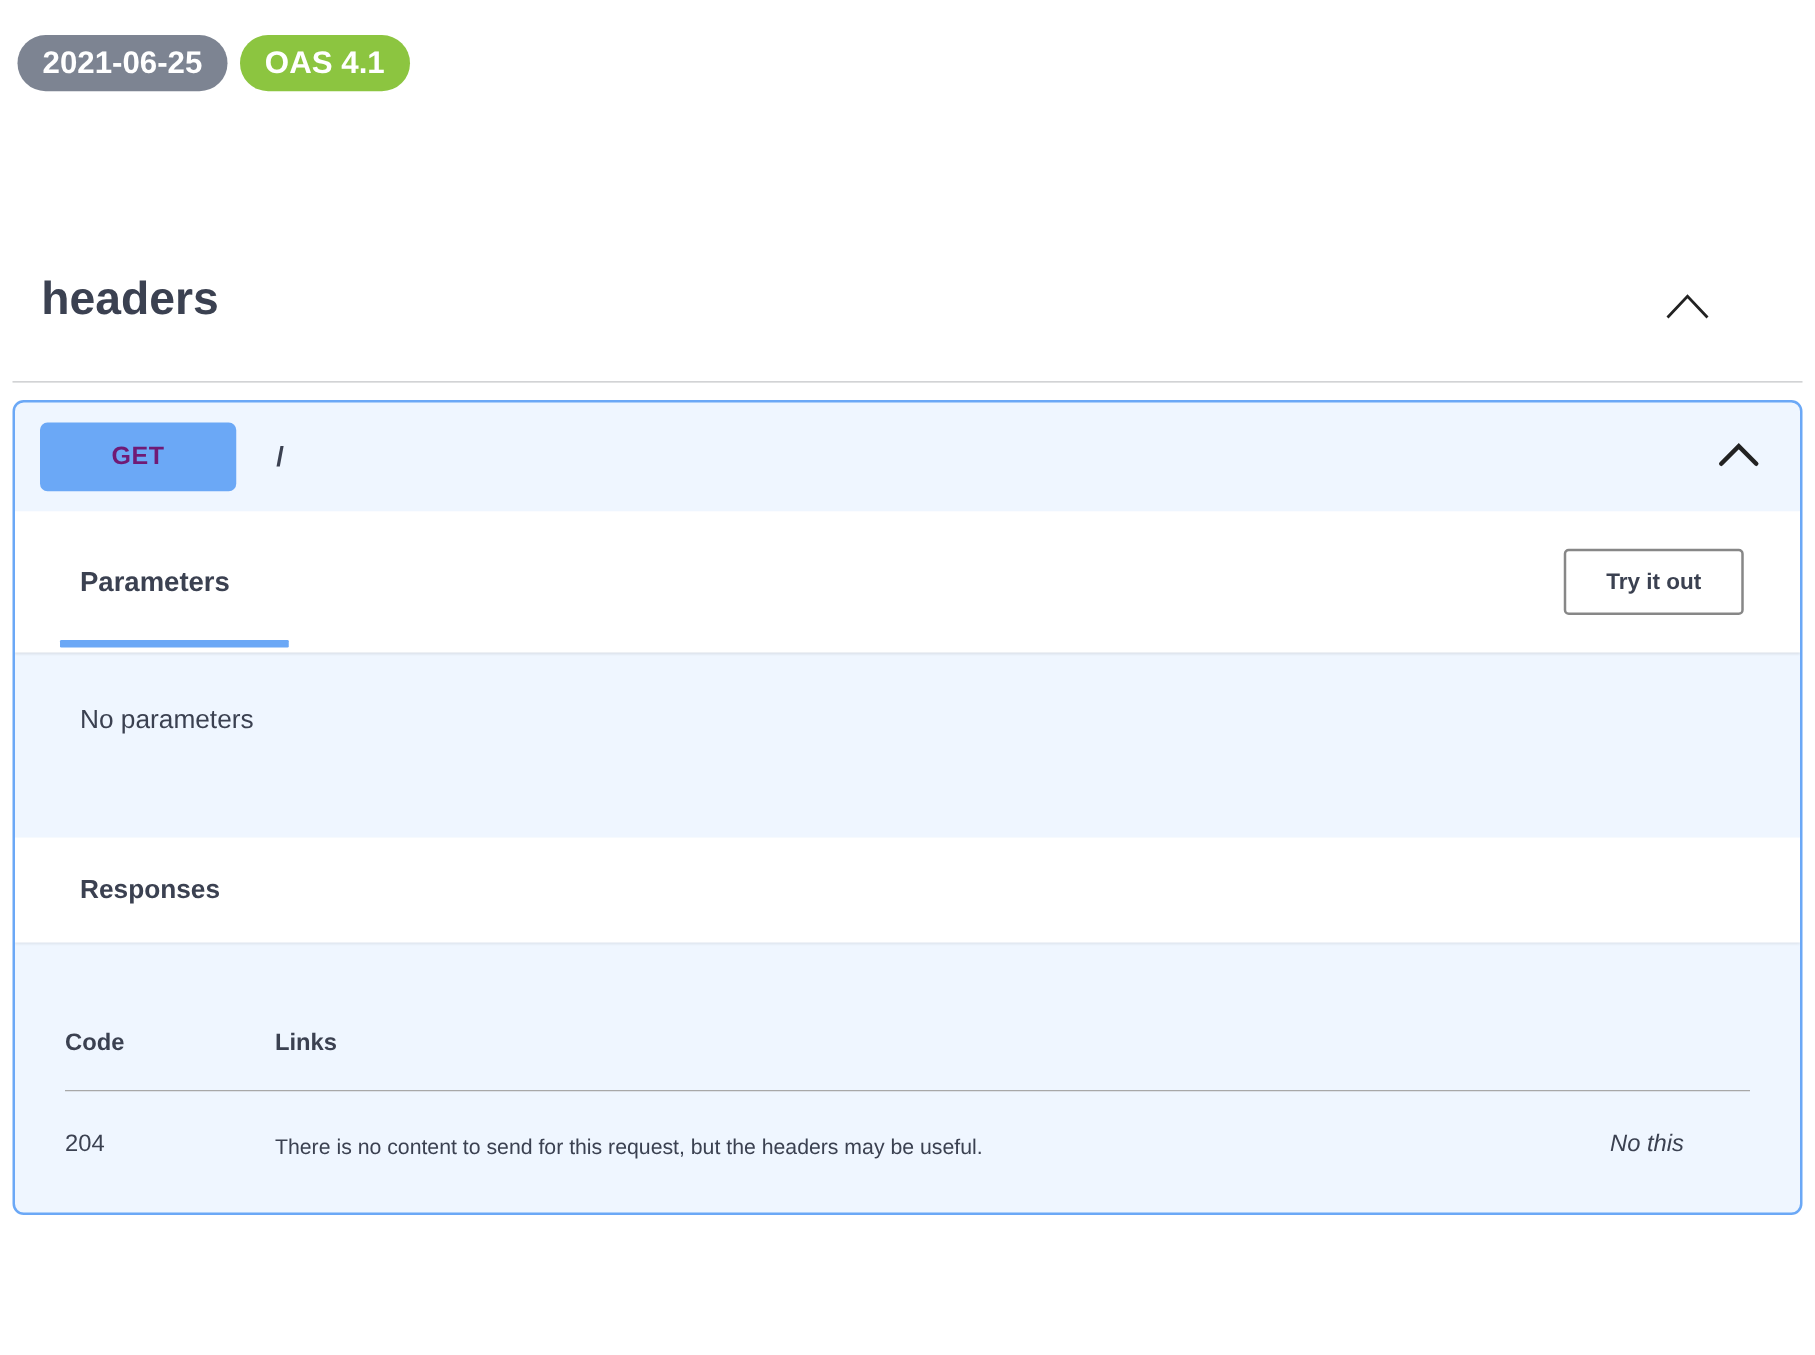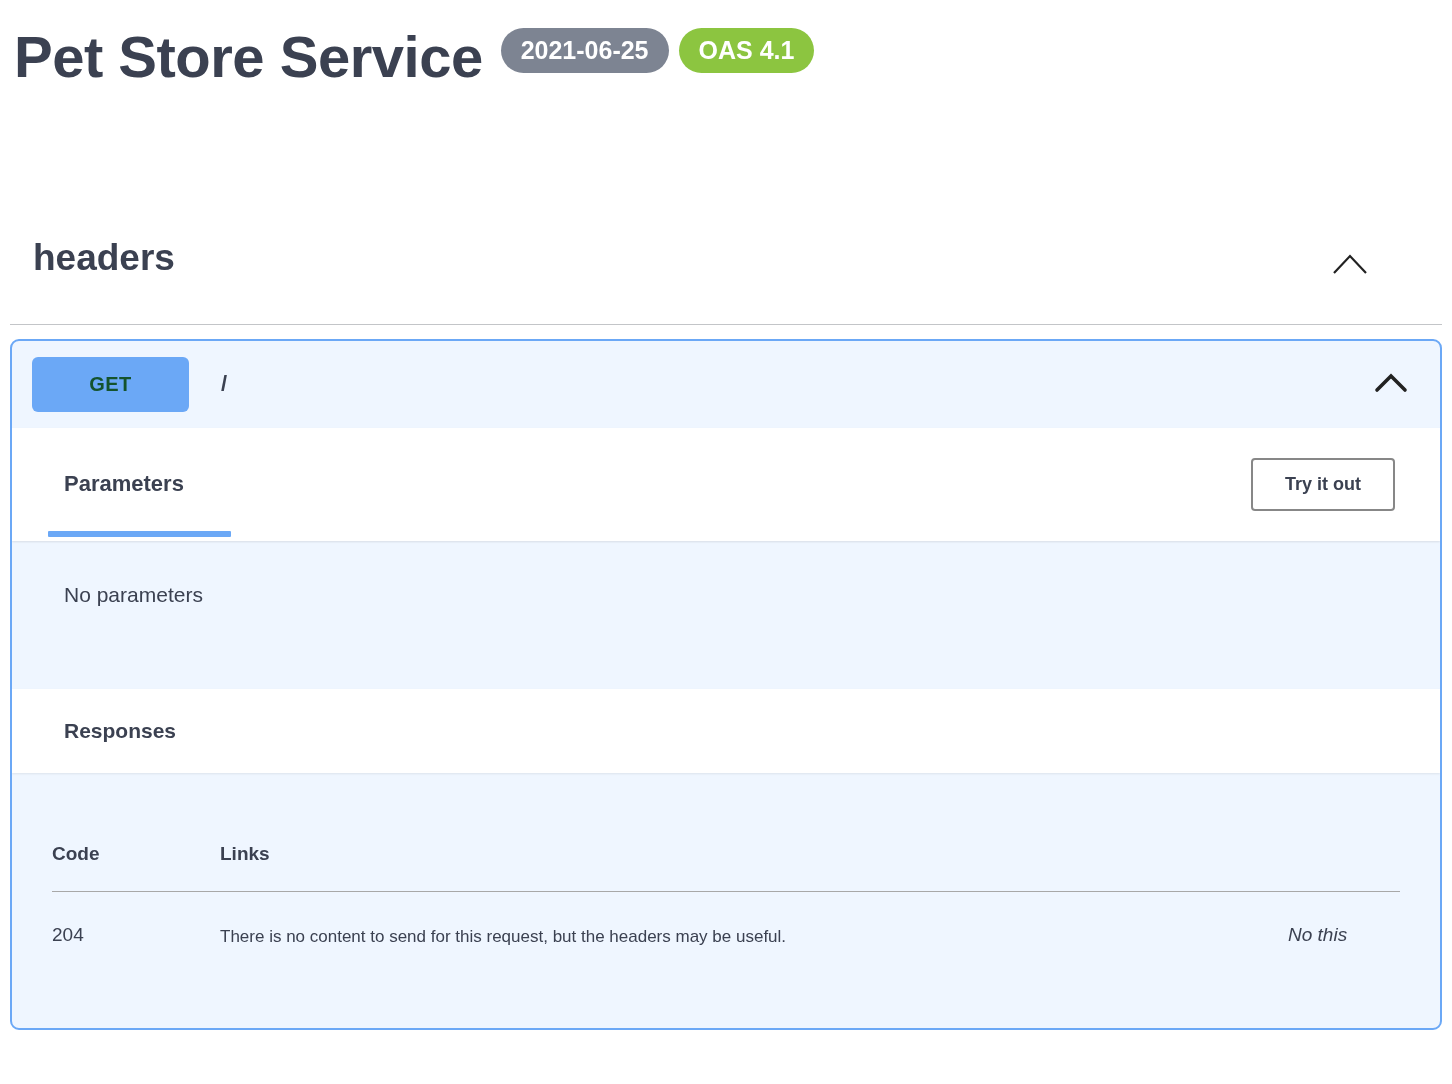--- a/index.html
+++ b/index.html
@@ -75,21 +75,21 @@
     overflow: hidden;
   }
   .opblock-summary {
     display: flex;
     align-items: center;
     padding: 16px 20px;
     cursor: pointer;
   }
   .method-badge {
     background: #6ba8f6;
-    color: #14532d;
+    color: #701a75;
     font-size: 20px;
     font-weight: 700;
     letter-spacing: 0.5px;
     width: 157px;
     padding: 16px 0;
     text-align: center;
     border: none;
     border-radius: 6px;
     font-family: "Liberation Sans", sans-serif;
   }
@@ -150,42 +150,41 @@
     height: 84px;
     background: #ffffff;
     display: flex;
     align-items: center;
     padding: 0 20px 0 52px;
     box-shadow: 0 1px 2px rgba(0,0,0,0.08);
   }
   .responses-title { margin: 0; font-size: 21px; font-weight: 700; }
 
   .responses-body {
-    height: 255px;
+    height: 216px;
     padding: 70px 40px 0 40px;
   }
   .responses-table { width: 100%; }
   .rt-row {
     display: grid;
     grid-template-columns: 168px 1fr 112px;
     align-items: start;
   }
   .rt-head { border-bottom: 1px solid #a8a8a8; padding-bottom: 26px; }
   .rt-data { padding-top: 32px; }
   .col-code-h, .col-links-h { font-size: 19px; font-weight: 700; }
   .col-desc-h { font-size: 17px; font-weight: 700; padding-top: 2px; }
   .cell-code { font-size: 19px; }
   .cell-desc { font-size: 17px; line-height: 1.4; padding-top: 1px; }
   .cell-links { font-size: 19px; font-style: italic; }
 </style>
 </head>
 <body>
 
 <div class="info-header">
-  <h1 class="page-title">Pet Store Service</h1>
   <div class="badges">
     <span class="badge badge-version">2021-06-25</span>
     <span class="badge badge-oas">OAS 4.1</span>
   </div>
 </div>
 
 <div class="tag-header">
   <h3 class="tag-name">headers</h3>
   <button class="icon-btn tag-chevron">
     <span>

